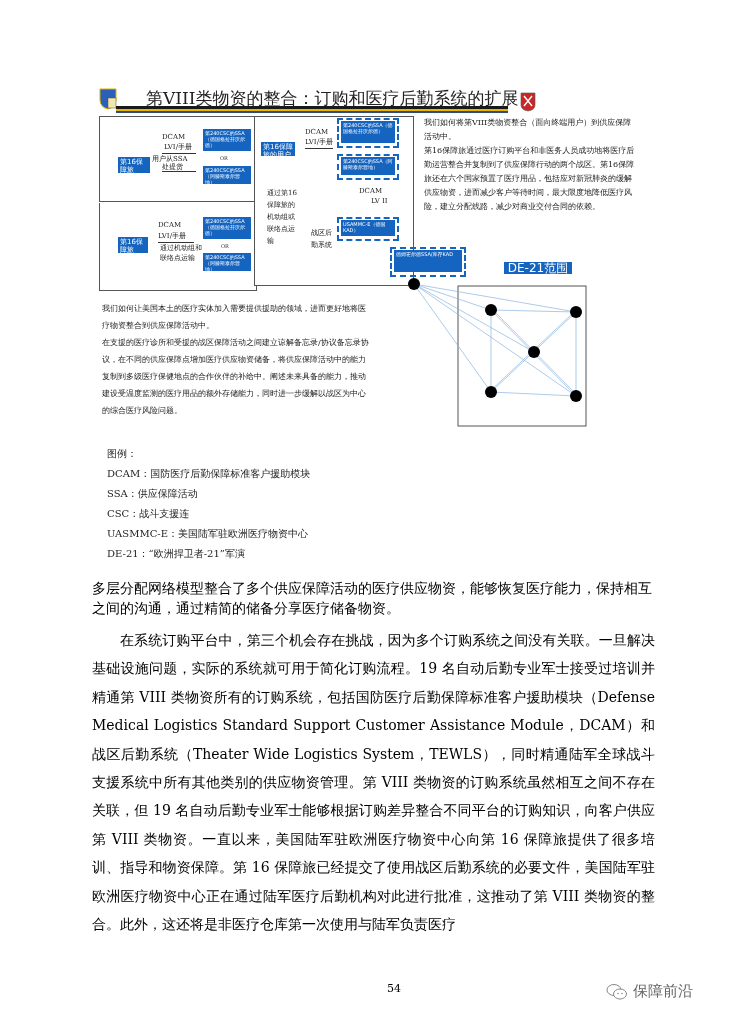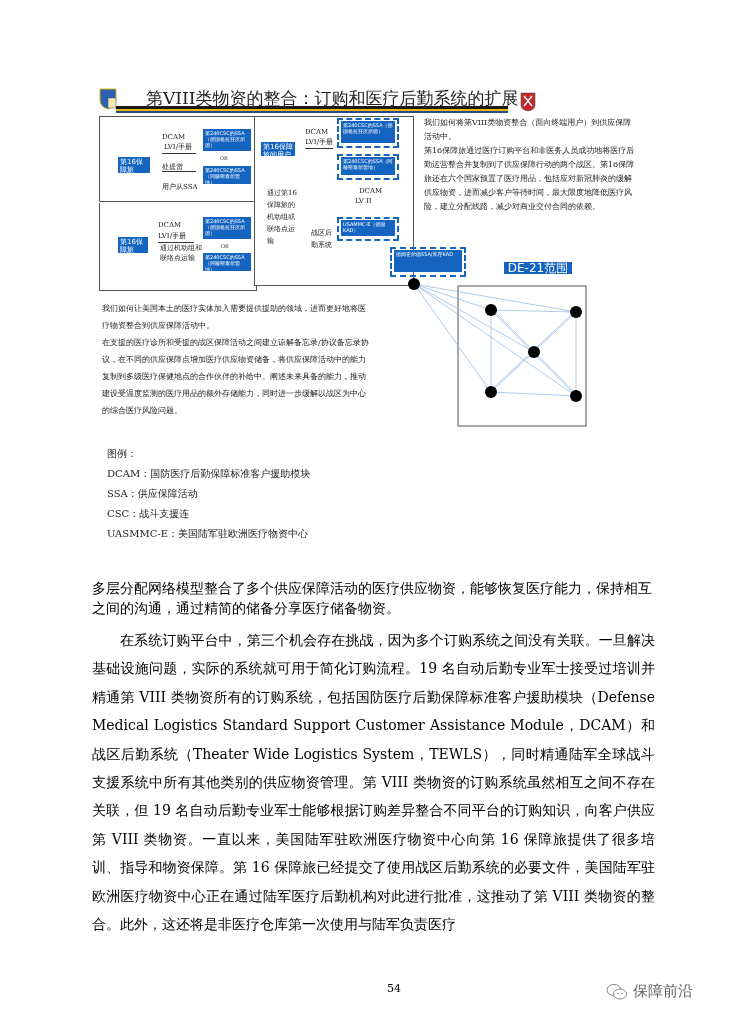--- a/index.html
+++ b/index.html
@@ -56,21 +56,21 @@
     <path d="M1 1 H15 V13 Q15 18 8 19 Q1 18 1 13 Z" fill="#c62828" stroke="#555" stroke-width="0.6"></path>
     <path d="M4 4 L12 14 M12 4 L4 14" stroke="#fff" stroke-width="1.4"></path>
   </svg>
 
   <div class="panel" style="left:3px; top:34px; width:156px; height:173px;">
     <div class="panel" style="left:-1px; top:84px; width:156px; height:1px; border:none; border-top:1px solid #555;"></div>
     <div class="blue-box blue-big" style="left:18px; top:40px; width:28px; height:14px;">第16保障旅</div>
     <div class="lbl" style="left:62px; top:16px;">DCAM</div>
     <div class="lbl" style="left:64px; top:26px;">LVI/手册</div>
     <div class="arrow" style="left:62px; top:36px; width:34px;"></div>
-    <div class="lbl" style="left:62px; top:38px;margin-top:28px;">用户从SSA</div>
+    <div class="lbl" style="left:52px; top:38px;">用户从SSA</div>
     <div class="lbl" style="left:62px; top:46px;">处提货</div>
     <div class="arrow" style="left:62px; top:54px; width:34px;"></div>
     <div class="blue-box" style="left:103px; top:12px; width:44px; height:20px;">第240CSC的SSA（德国格拉芬沃尔德）</div>
     <div class="or" style="left:120px; top:38px;">OR</div>
     <div class="blue-box" style="left:103px; top:49px; width:44px; height:16px;">第240CSC的SSA（阿滕斯泰尔营地）</div>
 
     <div class="blue-box blue-big" style="left:18px; top:120px; width:26px; height:14px;">第16保障旅</div>
     <div class="lbl" style="left:58px; top:104px;">DCAM</div>
     <div class="lbl" style="left:58px; top:115px;">LVI/手册</div>
     <div class="arrow" style="left:58px; top:125px; width:36px;"></div>
@@ -84,21 +84,21 @@
   <div class="panel" style="left:158px; top:34px; width:158px; height:168px;">
     <div class="blue-box blue-big" style="left:6px; top:25px; width:30px; height:12px;">第16保障旅的用户</div>
     <div class="lbl" style="left:50px; top:11px;">DCAM</div>
     <div class="lbl" style="left:50px; top:21px;">LVI/手册</div>
     <div class="arrow" style="left:50px; top:31px; width:28px;"></div>
     <div class="dash" style="left:82px; top:1px; width:58px; height:26px;"></div>
     <div class="blue-box" style="left:86px; top:4px; width:50px; height:20px;">第240CSC的SSA（德国格拉芬沃尔德）</div>
     <div class="dash" style="left:82px; top:37px; width:58px; height:22px;"></div>
     <div class="blue-box" style="left:86px; top:40px; width:50px; height:16px;">第240CSC的SSA（阿滕斯泰尔营地）</div>
     <div class="lbl" style="left:104px; top:70px;">DCAM</div>
-    <div class="lbl" style="left:100px; top:80px;">LV II</div>
+    <div class="lbl" style="left:116px; top:80px;">LV II</div>
     <div class="dash" style="left:82px; top:100px; width:58px; height:20px;"></div>
     <div class="blue-box" style="left:86px; top:103px; width:50px; height:14px;">USAMMC-E（德国KAD）</div>
     <div class="lbl" style="left:12px; top:70px; width:34px; white-space:normal; line-height:12px;">通过第16保障旅的机动组或联络点运输</div>
     <div class="lbl" style="left:56px; top:110px; width:22px; white-space:normal; line-height:12px;">战区后勤系统</div>
   </div>
 
   <div class="dash" style="left:294px; top:165px; width:72px; height:26px;"></div>
   <div class="blue-box" style="left:298px; top:168px; width:64px; height:20px;">德姆霍尔德SSA/库存KAD</div>
 
   <div class="slide-right-text">
@@ -140,20 +140,21 @@
     <p>在支援的医疗诊所和受援的战区保障活动之间建立谅解备忘录/协议备忘录协议，在不同的供应保障点增加医疗供应物资储备，将供应保障活动中的能力复制到多级医疗保健地点的合作伙伴的补给中。阐述未来具备的能力，推动建设受温度监测的医疗用品的额外存储能力，同时进一步缓解以战区为中心的综合医疗风险问题。</p>
   </div>
 </div>
 
 <div class="legend">
   <div>图例：</div>
   <div>DCAM：国防医疗后勤保障标准客户援助模块</div>
   <div>SSA：供应保障活动</div>
   <div>CSC：战斗支援连</div>
   <div>UASMMC-E：美国陆军驻欧洲医疗物资中心</div>
+  <div>DE-21：“欧洲捍卫者-21”军演</div>
 </div>
 
 <div class="para para1">多层分配网络模型整合了多个供应保障活动的医疗供应物资，能够恢复医疗能力，保持相互之间的沟通，通过精简的储备分享医疗储备物资。</div>
 <div class="para para2">在系统订购平台中，第三个机会存在挑战，因为多个订购系统之间没有关联。一旦解决基础设施问题，实际的系统就可用于简化订购流程。19 名自动后勤专业军士接受过培训并精通第 VIII 类物资所有的订购系统，包括国防医疗后勤保障标准客户援助模块（Defense Medical Logistics Standard Support Customer Assistance Module，DCAM）和战区后勤系统（Theater Wide Logistics System，TEWLS），同时精通陆军全球战斗支援系统中所有其他类别的供应物资管理。第 VIII 类物资的订购系统虽然相互之间不存在关联，但 19 名自动后勤专业军士能够根据订购差异整合不同平台的订购知识，向客户供应第 VIII 类物资。一直以来，美国陆军驻欧洲医疗物资中心向第 16 保障旅提供了很多培训、指导和物资保障。第 16 保障旅已经提交了使用战区后勤系统的必要文件，美国陆军驻欧洲医疗物资中心正在通过陆军医疗后勤机构对此进行批准，这推动了第 VIII 类物资的整合。此外，这还将是非医疗仓库第一次使用与陆军负责医疗</div>
 
 <div class="page-num">54</div>
 <div class="watermark">
   <svg class="wechat-icon" viewBox="0 0 22 18">
     <ellipse cx="8" cy="7" rx="7" ry="5.5" fill="none" stroke="#888" stroke-width="1"></ellipse>
     <ellipse cx="14" cy="11" rx="6.5" ry="5" fill="#fff" stroke="#888" stroke-width="1"></ellipse>

